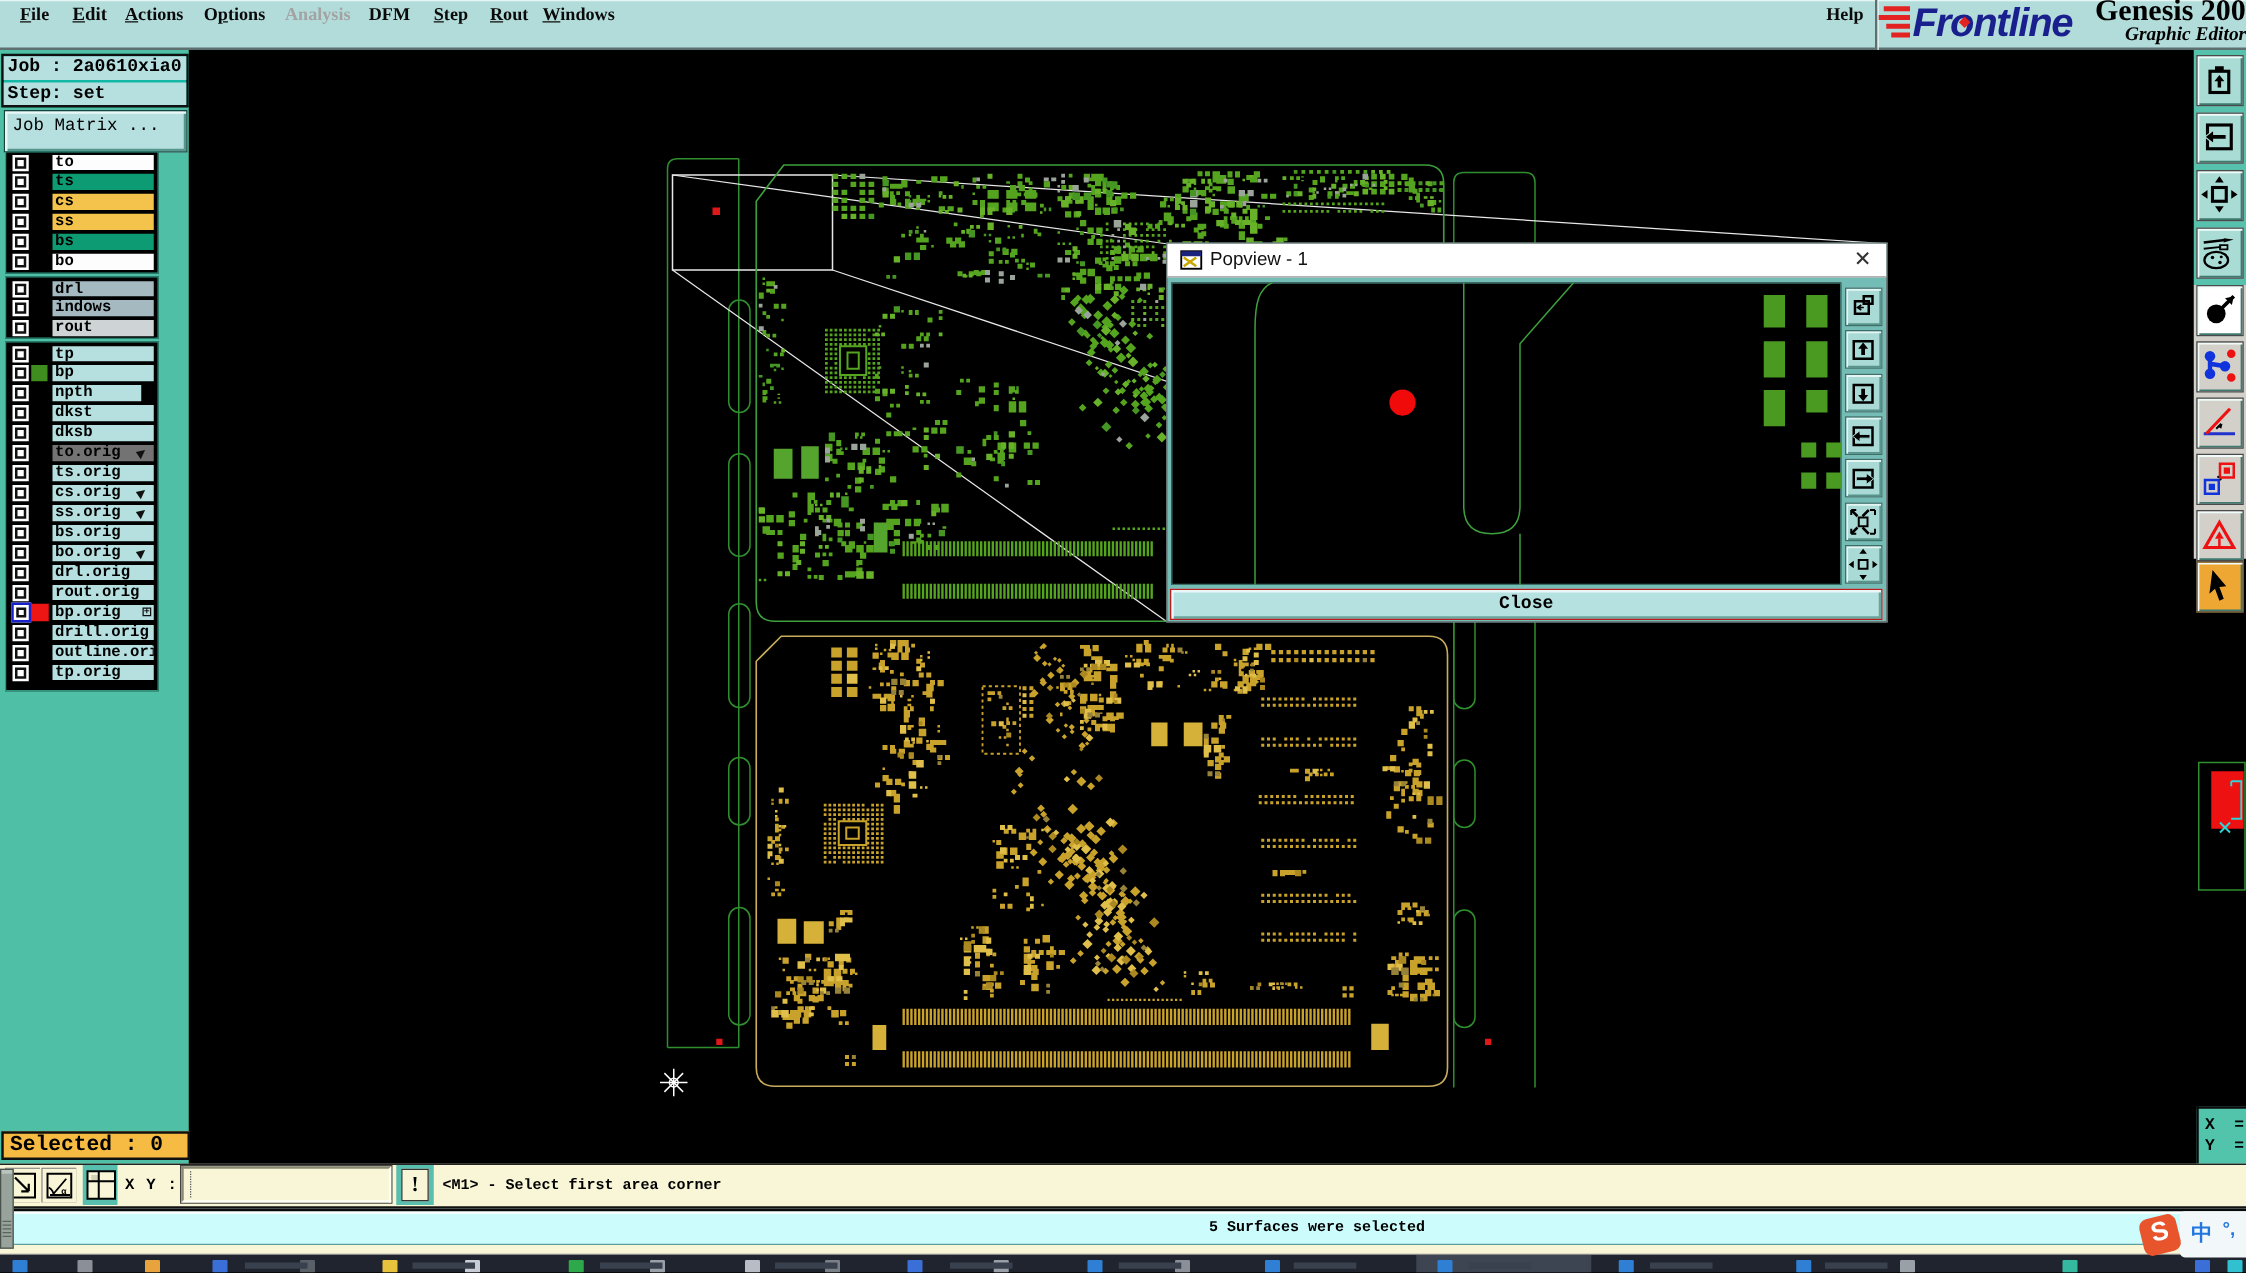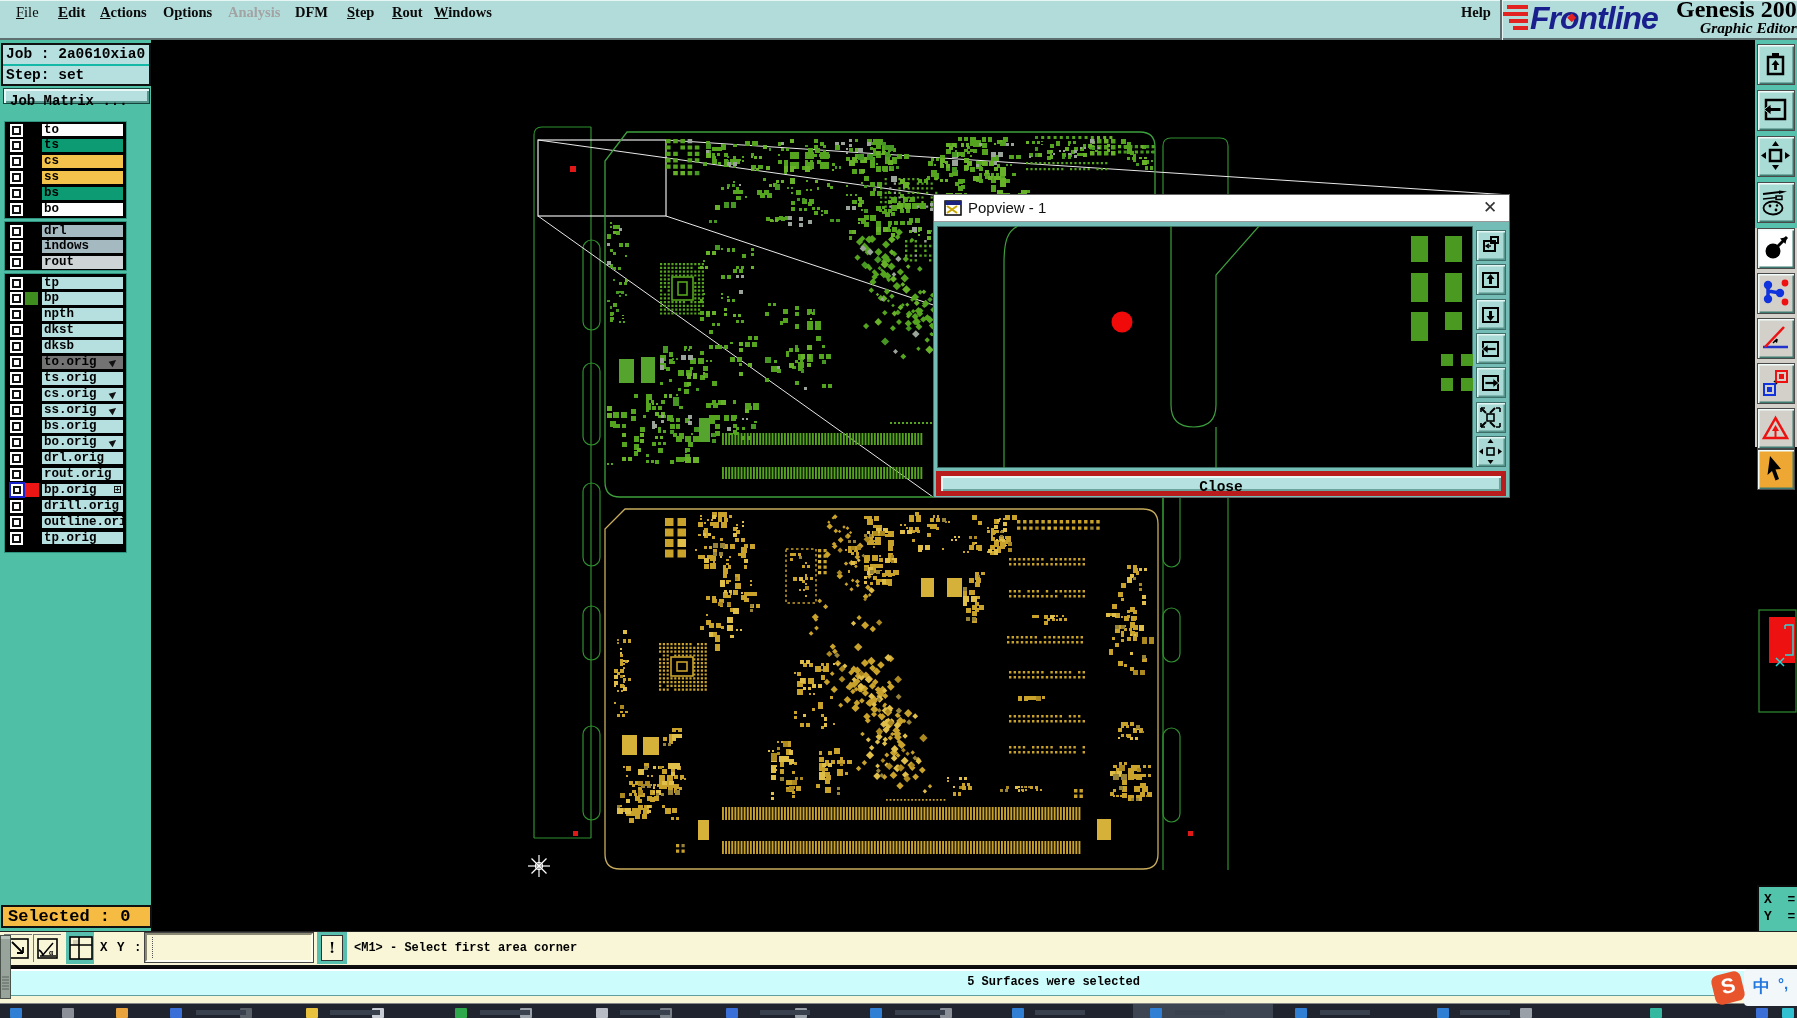--- a/index.html
+++ b/index.html
@@ -58,21 +58,21 @@
     <path d="M 625,509 L 1143,509 Q 1158,509 1158,524 L 1158,854 Q 1158,869 1143,869 L 620,869 Q 605,869 605,854 L 605,529 Z" fill="none" stroke="#c9ad5c" stroke-width="1.3"></path>
     <rect x="786" y="549" width="30" height="54" fill="none" stroke="#c8a02b" stroke-width="1.5" stroke-dasharray="2.5,2.5"></rect>
     <rect x="671" y="657" width="22" height="19" fill="none" stroke="#c9a22c" stroke-width="1.6"></rect>
     <rect x="677" y="662" width="10" height="9" fill="none" stroke="#c9a22c" stroke-width="1.6"></rect>
     <rect x="1759" y="610" width="37" height="102" fill="none" stroke="#2f8f2f" stroke-width="1.2"></rect>
     <rect x="1769" y="617" width="26" height="46" fill="#ee1111"></rect>
     <path d="M 1785,625 h 8 v 30 h -8 M 1785,625 v 4" fill="none" stroke="#30d5d5" stroke-width="1.5"></path>
     <path d="M 1776,658 l 8,8 M 1784,658 l -8,8" stroke="#30d5d5" stroke-width="1.5"></path>
   </svg>
 <div class="abs" style="left:0;top:0;width:1797px;height:40px;background:#b2dcda;box-shadow:inset 0 -2px 0 #5d6f6f,inset 0 1px 0 #e6f6f5"></div>
-<div class="abs" style="left:16px;top:4px;font-family:'Liberation Serif',serif;font-weight:normal;font-size:14.5px;color:#0a0a0a"><span style="text-decoration:underline">F</span>ile</div>
+<div class="abs" style="left:16px;top:4px;font-family:'Liberation Serif',serif;font-weight:bold;font-size:14.5px;color:#0a0a0a"><span style="text-decoration:underline">F</span>ile</div>
 <div class="abs" style="left:58px;top:4px;font-family:'Liberation Serif',serif;font-weight:bold;font-size:15px;color:#0a0a0a"><span style="text-decoration:underline">E</span>dit</div>
 <div class="abs" style="left:100px;top:4px;font-family:'Liberation Serif',serif;font-weight:bold;font-size:14.5px;color:#0a0a0a"><span style="text-decoration:underline">A</span>ctions</div>
 <div class="abs" style="left:163px;top:4px;font-family:'Liberation Serif',serif;font-weight:bold;font-size:14.5px;color:#0a0a0a">O<span style="text-decoration:underline">p</span>tions</div>
 <div class="abs" style="left:228px;top:4px;font-family:'Liberation Serif',serif;font-weight:bold;font-size:14.5px;color:#a3a3a3">Analysis</div>
 <div class="abs" style="left:295px;top:4px;font-family:'Liberation Serif',serif;font-weight:bold;font-size:14.5px;color:#0a0a0a">DFM</div>
 <div class="abs" style="left:347px;top:4px;font-family:'Liberation Serif',serif;font-weight:bold;font-size:14.5px;color:#0a0a0a"><span style="text-decoration:underline">S</span>tep</div>
 <div class="abs" style="left:392px;top:4px;font-family:'Liberation Serif',serif;font-weight:bold;font-size:14.5px;color:#0a0a0a"><span style="text-decoration:underline">R</span>out</div>
 <div class="abs" style="left:434px;top:4px;font-family:'Liberation Serif',serif;font-weight:bold;font-size:14.5px;color:#0a0a0a"><span style="text-decoration:underline">W</span>indows</div>
 <div class="abs" style="left:1461px;top:4px;font-family:'Liberation Serif',serif;font-weight:bold;font-size:14.5px;color:#0a0a0a">Help</div>
 <div class="abs" style="left:1500px;top:0;width:2px;height:40px;background:#5d6f6f"></div>
@@ -87,21 +87,21 @@
 <text x="30" y="29" font-family="&quot;Liberation Sans&quot;,sans-serif" font-weight="bold" font-style="italic" font-size="32px" letter-spacing="-1" fill="#1a1f8e">Frontline</text>
 <rect x="68.5" y="14.5" width="6.5" height="6.5" fill="#e32222" transform="rotate(45 71.7 17.7)"></rect>
 </svg>
 <div class="abs" style="left:1676px;top:-4px;width:121px;overflow:hidden;font-family:'Liberation Serif',serif;font-weight:bold;font-size:24px;color:#000;white-space:nowrap">Genesis 2000</div>
 <div class="abs" style="left:1700px;top:19px;font-family:'Liberation Serif',serif;font-weight:bold;font-style:italic;font-size:15.5px;color:#000;white-space:nowrap">Graphic Editor</div>
 <div class="abs" style="left:0;top:40px;width:151px;height:891px;background:#4fc0a5"></div>
 <div class="abs" style="left:1px;top:43px;width:150px;height:43px;border:2px solid #101010;background:#14b8a6">
 <div style="position:absolute;left:0;top:0;width:146px;height:19px;background:#b6dfe0;font-weight:bold;font-size:14.5px;line-height:19px;padding-left:3px;white-space:nowrap">Job : 2a0610xia0</div>
 <div style="position:absolute;left:0;top:21px;width:146px;height:18px;background:#b6dfe0;font-weight:bold;font-size:14.5px;line-height:18px;padding-left:3px">Step: set</div>
 </div>
-<div class="abs" style="left:3px;top:88px;width:147px;height:16px;border:1px solid #14443c;background:#b6dfe0;box-shadow:inset 2px 2px 0 #e9f7f7,inset -2px -2px 0 #55968d;font-weight:bold;font-size:14px;line-height:25px;padding-left:6px">Job Matrix ...</div>
+<div class="abs" style="left:3px;top:88px;width:147px;height:34px;border:1px solid #14443c;background:#b6dfe0;box-shadow:inset 2px 2px 0 #e9f7f7,inset -2px -2px 0 #55968d;font-weight:normal;font-size:14px;line-height:25px;padding-left:6px">Job Matrix ...</div>
 <div class="abs" style="left:4px;top:121px;width:123px;height:98px;background:#000;border:1px solid #2f9480"></div>
 <div class="cb" style="left:10px;top:123.5px">
     <i></i>
   </div>
 <div class="bar" style="left:42px;top:123.5px;width:81px;background:#fdfdfd">to</div>
 <div class="cb" style="left:10px;top:139.45px">
     <i></i>
   </div>
 <div class="bar" style="left:42px;top:139.45px;width:81px;background:#0d9b73">ts</div>
 <div class="cb" style="left:10px;top:155.4px">
@@ -139,21 +139,21 @@
   </div>
 <div class="bar" style="left:42px;top:276.5px;width:81px;background:#b6dfe0">tp</div>
 <div class="cb" style="left:10px;top:292.45px">
     <i></i>
   </div>
 <div class="abs" style="left:25px;top:292.45px;width:13px;height:13px;background:#3f8d1f"></div>
 <div class="bar" style="left:42px;top:292.45px;width:81px;background:#b6dfe0">bp</div>
 <div class="cb" style="left:10px;top:308.4px">
     <i></i>
   </div>
-<div class="bar" style="left:42px;top:308.4px;width:81px;background:#b6dfe0">npth</div>
+<div class="bar" style="left:42px;top:308.4px;width:71px;background:#b6dfe0">npth</div>
 <div class="cb" style="left:10px;top:324.35px">
     <i></i>
   </div>
 <div class="bar" style="left:42px;top:324.35px;width:81px;background:#b6dfe0">dkst</div>
 <div class="cb" style="left:10px;top:340.3px">
     <i></i>
   </div>
 <div class="bar" style="left:42px;top:340.3px;width:81px;background:#b6dfe0">dksb</div>
 <div class="cb" style="left:10px;top:356.25px">
     <i></i>
@@ -344,21 +344,21 @@
     </svg></div>
 <div class="pbtn" style="left:1476px;top:401.5px"><svg width="28" height="29">
       <rect x="10" y="11" width="7" height="7" fill="none" stroke="#000" stroke-width="1.6"></rect>
       <path d="M4 5 l5 5 m9 -5 l-5 5 m-9 14 l5 -5 m9 5 l-5 -5" stroke="#000" stroke-width="2"></path>
       <path d="M4 5 h4 m-4 0 v4 M23 5 h-4 m4 0 v4 M4 24 h4 m-4 0 v-4 M23 24 h-4 m4 0 v-4" stroke="#000" stroke-width="1.6"></path>
     </svg></div>
 <div class="pbtn" style="left:1476px;top:435.79999999999995px"><svg width="28" height="29">
       <rect x="10" y="11" width="7" height="7" fill="none" stroke="#000" stroke-width="1.6"></rect>
       <path d="M13.5 2 l3 4 h-6 z M13.5 27 l3 -4 h-6 z M2 14.5 l4 -3 v6 z M25 14.5 l-4 -3 v6 z" fill="#000"></path>
     </svg></div>
-<div class="abs" style="left:936px;top:471px;width:570px;height:25px;background:#b6e1e1;border:5px solid #b91c1c;box-shadow:inset 2px 2px 0 #e9f7f7,inset -2px -2px 0 #6aa49d;font-weight:bold;font-size:14.5px;line-height:23px;text-align:center;color:#000">Close</div>
+<div class="abs" style="left:936px;top:471px;width:570px;height:25px;background:#b6e1e1;border:1px solid #b91c1c;box-shadow:inset 2px 2px 0 #e9f7f7,inset -2px -2px 0 #6aa49d;font-weight:bold;font-size:14.5px;line-height:23px;text-align:center;color:#000">Close</div>
 <div class="abs" style="left:0;top:931px;width:1797px;height:36px;background:#f9f6d8;border-top:1px solid #222;border-bottom:2px solid #111"></div>
 <svg class="abs" style="left:4px;top:934px" width="28" height="28">
     <rect x="0.5" y="0.5" width="28" height="28" fill="#f9f6d8" stroke="#777"></rect>
     <rect x="5" y="5" width="19" height="19" fill="none" stroke="#000" stroke-width="1.6"></rect>
     <path d="M8 8 L19 19 M19 19 v-6 m0 6 h-6" stroke="#000" stroke-width="1.8" fill="none"></path>
   </svg>
 <svg class="abs" style="left:33px;top:934px" width="28" height="28">
     <rect x="0.5" y="0.5" width="28" height="28" fill="#f9f6d8" stroke="#777"></rect>
     <rect x="5" y="5" width="19" height="19" fill="none" stroke="#000" stroke-width="1.6"></rect>
     <path d="M7 22 H23 M9 22 L20 9 M10 22 a8 8 0 0 0 -4 -6" stroke="#000" stroke-width="1.5" fill="none"></path>

